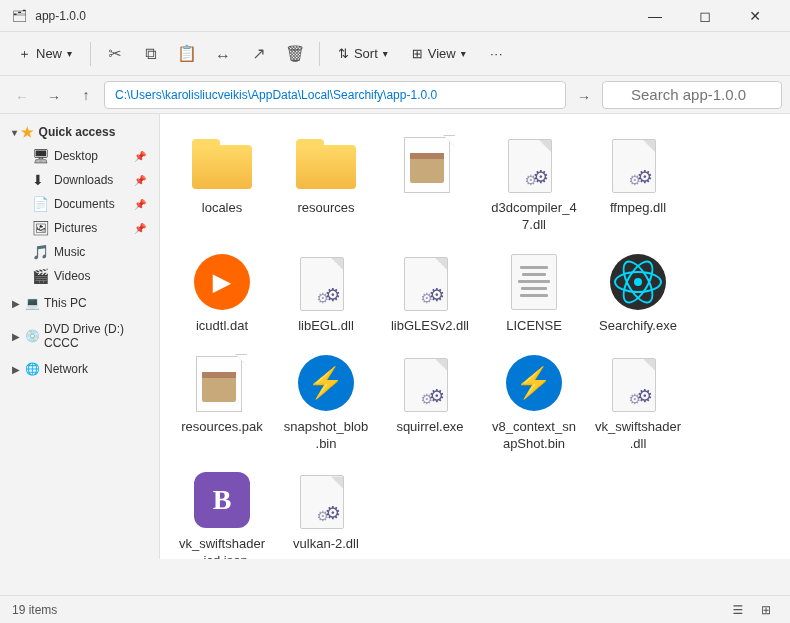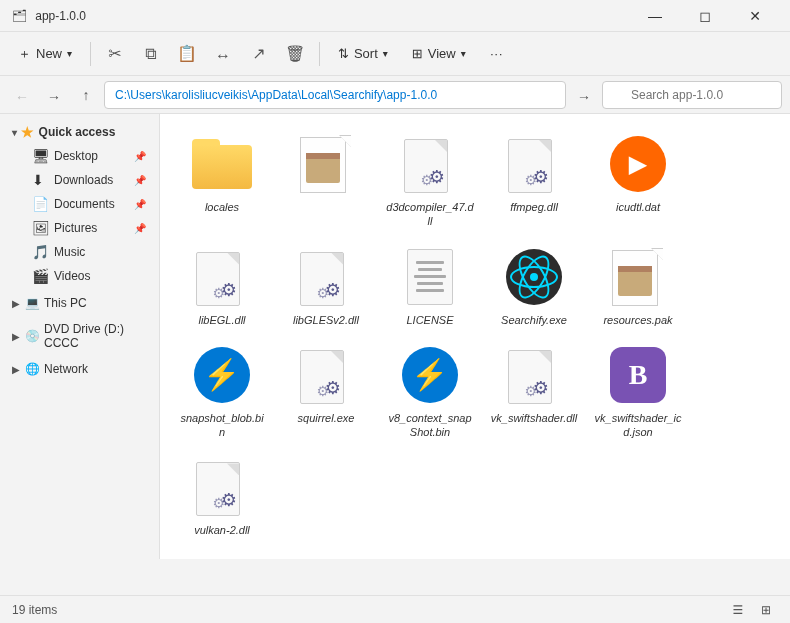--- a/index.html
+++ b/index.html
@@ -118,21 +118,21 @@
       background: white;
       color: #0078d4;
       outline: none;
     }
     .search-box {
       width: 180px;
       height: 28px;
       border: 1px solid #ccc;
       border-radius: 4px;
       padding: 0 8px 0 28px;
-      font-size: 12px;
+      font-size: 15px;
       background: white;
       outline: none;
       position: relative;
     }
     .search-wrapper {
       position: relative;
     }
     .search-icon-inner {
       position: absolute;
       left: 7px;
@@ -243,26 +243,25 @@
     }
     .file-icon {
       width: 64px;
       height: 64px;
       display: flex;
       align-items: center;
       justify-content: center;
       margin-bottom: 4px;
     }
     .file-label {
-      font-size: 11px;
+      font-size: 13px;
       color: #333;
       word-break: break-word;
       max-width: 90px;
       line-height: 1.3;
-      font-style: italic;
     }
 
     
     .folder-icon {
       width: 60px;
       height: 50px;
       position: relative;
     }
     .folder-body {
       width: 60px;
@@ -574,20 +573,29 @@
         <div class="file-icon">
           <div class="folder-icon">
       <div class="folder-tab"></div>
       <div class="folder-body"></div>
     </div>
         </div>
     <div class="file-label">locales</div>
       </div>
       <div class="file-item">
         <div class="file-icon">
+          <div class="folder-icon">
+      <div class="folder-tab"></div>
+      <div class="folder-body"></div>
+    </div>
+        </div>
+    <div class="file-label">resources</div>
+      </div>
+      <div class="file-item">
+        <div class="file-icon">
           <div class="pak-icon">
       <div class="pak-body"></div>
       <div class="pak-corner"></div>
       <div class="pak-inner-corner"></div>
       <div class="pak-img">
               <div class="pak-img-stripe"></div>
             </div>
     </div>
         </div>
       </div>

